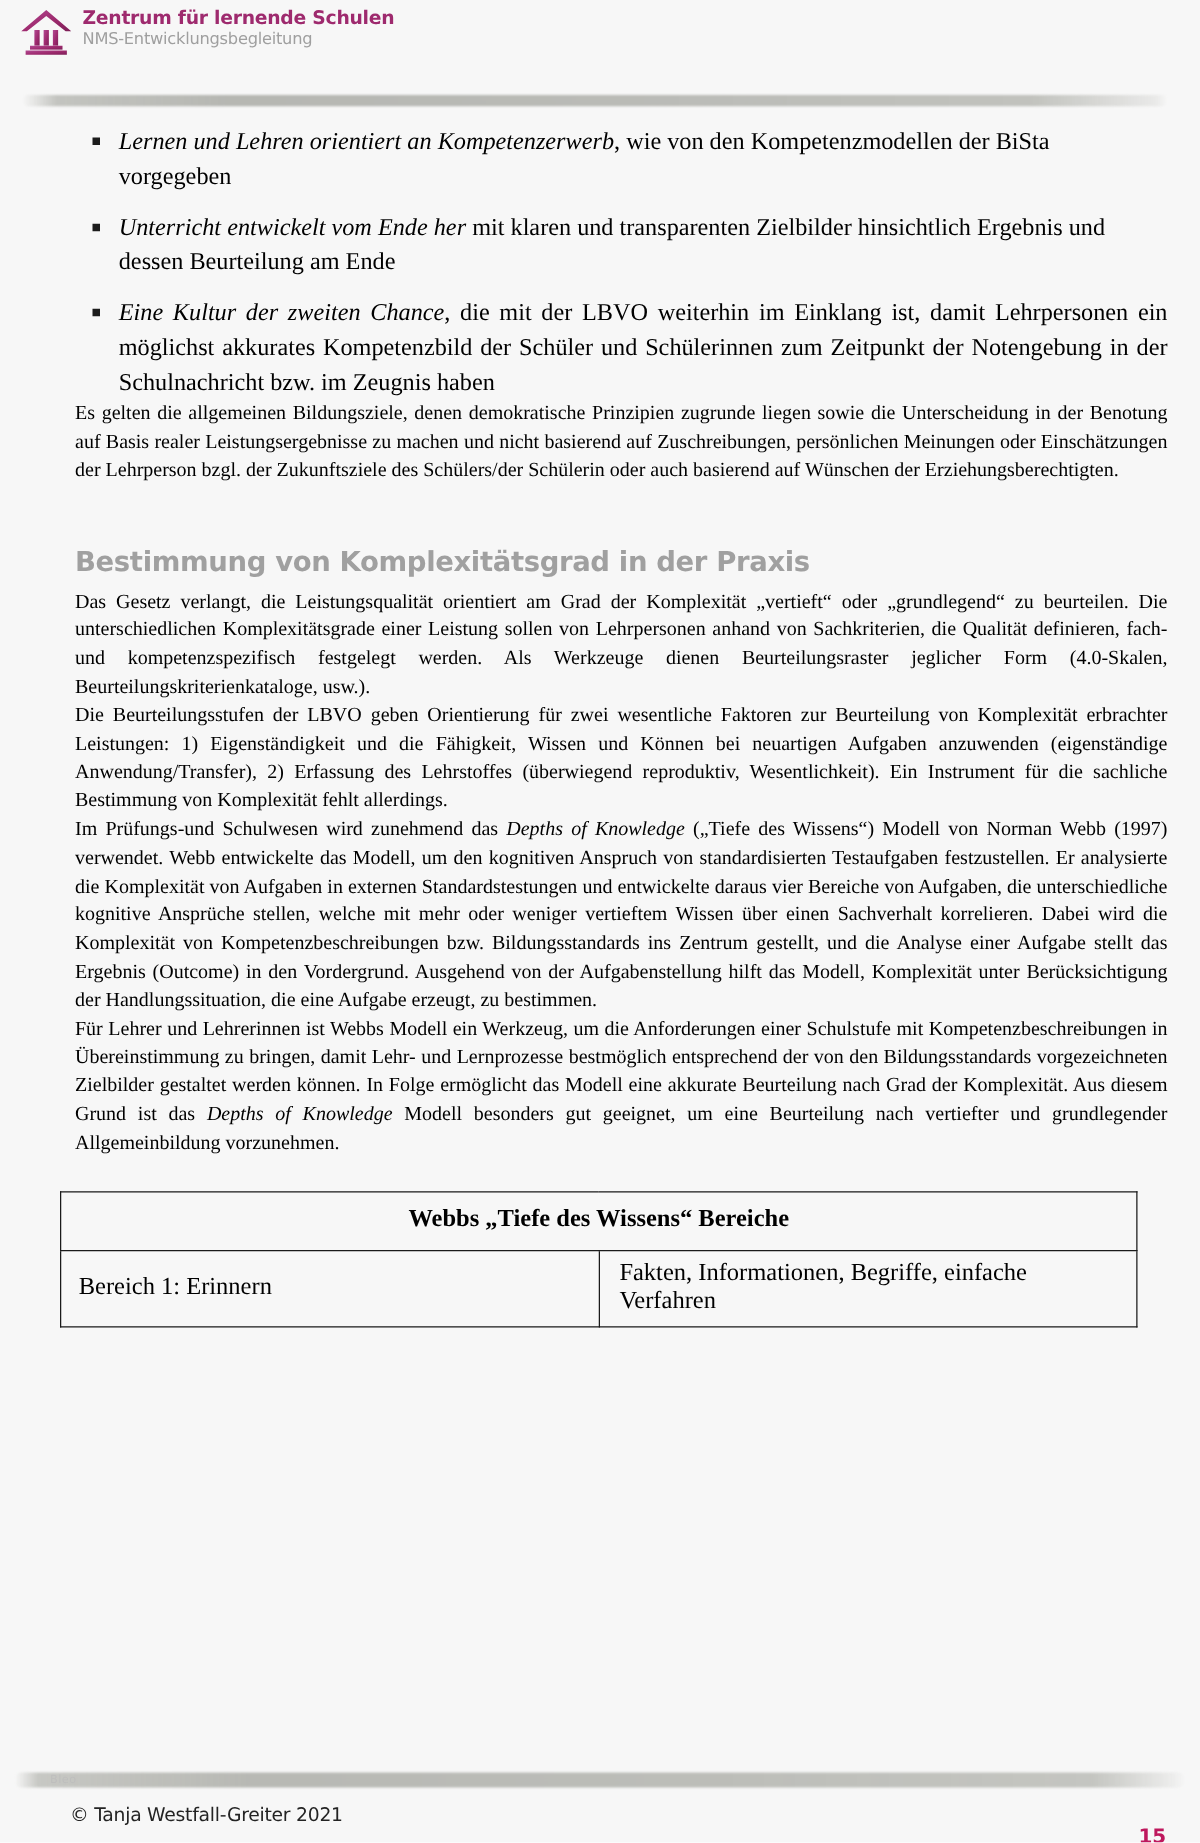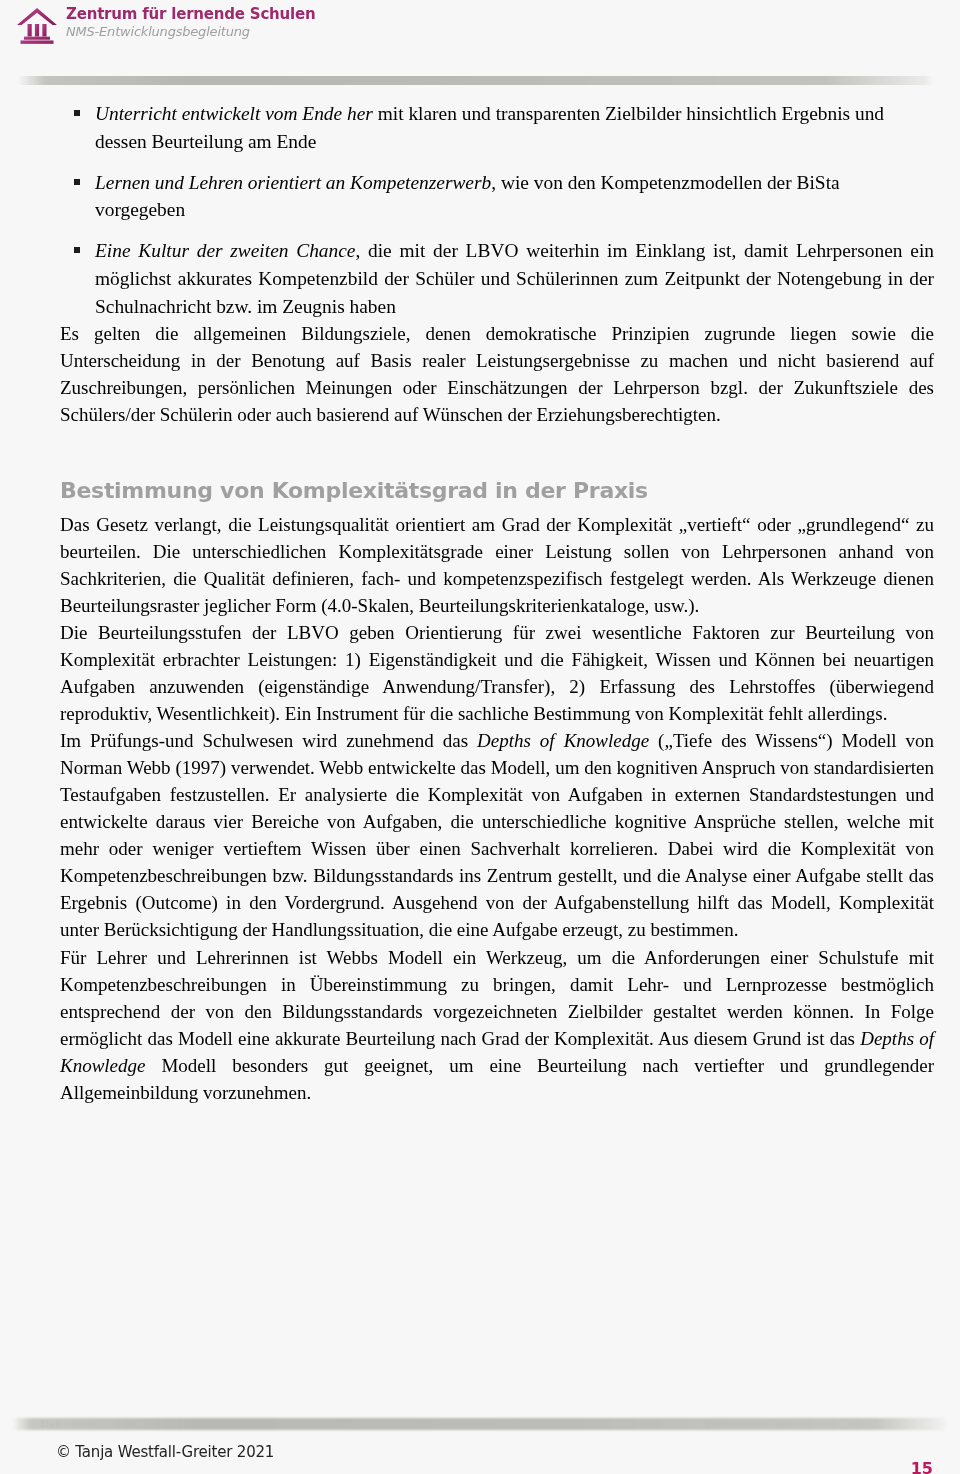--- a/index.html
+++ b/index.html
@@ -55,21 +55,20 @@
   }
   .logo-sub {
     font-family: "DejaVu Sans", "Liberation Sans", sans-serif;
     font-size: 13px;
     font-weight: normal;
     color: #9f9f9f;
     letter-spacing: -0.2px;
     line-height: 1.25;
     margin-top: 1px;
     white-space: nowrap;
-    font-style: italic;
   }
   .header-title {
     position: absolute;
     right: 26px;
     top: 34px;
     font-family: "DejaVu Sans", "Liberation Sans", sans-serif;
     font-size: 15.5px;
     color: #2b2b2b;
     letter-spacing: -0.25px;
     white-space: nowrap;
@@ -148,21 +147,21 @@
     width: 6px;
     height: 6px;
     background: #1c1c1c;
   }
   .bullets li.justify { text-align: justify; }
   .bullets em { font-style: italic; }
 
   p.body {
     margin: 0;
     padding: 0 26px 0 60px;
-    font-size: 19px;
+    font-size: 16px;
     line-height: 1.425;
     text-align: justify;
     text-justify: inter-word;
     hyphens: none;
   }
   p.body em { font-style: italic; }
 
   .p-intro  { margin-top: 20px; }
   .section-h {
     margin: 49px 0 8px 0;
@@ -270,44 +269,57 @@
 
   </div>
 
   <div class="rule-top"></div>
 
   <div class="content">
 
     <ul class="bullets">
       <li>
         <span class="sq"></span>
-        <em>Unterricht entwickelt vom Ende her</em><span> mit klaren und transparenten Zielbilder hinsichtlich Ergebnis und dessen Beurteilung am Ende</span>
+        <em>Lernen und Lehren orientiert an Kompetenzerwerb</em><span>, wie von den Kompetenzmodellen der BiSta vorgegeben</span>
       </li>
       <li>
         <span class="sq"></span>
-        <em>Lernen und Lehren orientiert an Kompetenzerwerb</em><span>, wie von den Kompetenzmodellen der BiSta vorgegeben</span>
+        <em>Unterricht entwickelt vom Ende her</em><span> mit klaren und transparenten Zielbilder hinsichtlich Ergebnis und dessen Beurteilung am Ende</span>
       </li>
       <li class="justify">
         <span class="sq"></span>
         <em>Eine Kultur der zweiten Chance</em><span>, die mit der LBVO weiterhin im Einklang ist, damit Lehrpersonen ein möglichst akkurates Kompetenzbild der Schüler und Schülerinnen zum Zeitpunkt der Notengebung in der Schulnachricht bzw. im Zeugnis haben</span>
       </li>
     </ul>
 
     <p class="body p-intro">Es gelten die allgemeinen Bildungsziele, denen demokratische Prinzipien zugrunde liegen sowie die Unterscheidung in der Benotung auf Basis realer Leistungsergebnisse zu machen und nicht basierend auf Zuschreibungen, persönlichen Meinungen oder Einschätzungen der Lehrperson bzgl. der Zukunftsziele des Schülers/der Schülerin oder auch basierend auf Wünschen der Erziehungsberechtigten.</p>
 
     <div class="section-h">Bestimmung von Komplexitätsgrad in der Praxis</div>
 
     <p class="body">Das Gesetz verlangt, die Leistungsqualität orientiert am Grad der Komplexität „vertieft“ oder „grundlegend“ zu beurteilen. Die unterschiedlichen Komplexitätsgrade einer Leistung sollen von Lehrpersonen anhand von Sachkriterien, die Qualität definieren, fach- und kompetenzspezifisch festgelegt werden. Als Werkzeuge dienen Beurteilungsraster jeglicher Form (4.0-Skalen, Beurteilungskriterienkataloge, usw.).</p>
 
     <p class="body p-gap">Die Beurteilungsstufen der LBVO geben Orientierung für zwei wesentliche Faktoren zur Beurteilung von Komplexität erbrachter Leistungen: 1) Eigenständigkeit und die Fähigkeit, Wissen und Können bei neuartigen Aufgaben anzuwenden (eigenständige Anwendung/Transfer), 2) Erfassung des Lehrstoffes (überwiegend reproduktiv, Wesentlichkeit). Ein Instrument für die sachliche Bestimmung von Komplexität fehlt allerdings.</p>
 
     <p class="body p-gap"><span>Im Prüfungs-und Schulwesen wird zunehmend das </span><em>Depths of Knowledge</em><span> („Tiefe des Wissens“) Modell von Norman Webb (1997) verwendet. Webb entwickelte das Modell, um den kognitiven Anspruch von standardisierten Testaufgaben festzustellen. Er analysierte die Komplexität von Aufgaben in externen Standardstestungen und entwickelte daraus vier Bereiche von Aufgaben, die unterschiedliche kognitive Ansprüche stellen, welche mit mehr oder weniger vertieftem Wissen über einen Sachverhalt korrelieren. Dabei wird die Komplexität von Kompetenzbeschreibungen bzw. Bildungsstandards ins Zentrum gestellt, und die Analyse einer Aufgabe stellt das Ergebnis (Outcome) in den Vordergrund. Ausgehend von der Aufgabenstellung hilft das Modell, Komplexität unter Berücksichtigung der Handlungssituation, die eine Aufgabe erzeugt, zu bestimmen.</span></p>
 
     <p class="body p-gap"><span>Für Lehrer und Lehrerinnen ist Webbs Modell ein Werkzeug, um die Anforderungen einer Schulstufe mit Kompetenzbeschreibungen in Übereinstimmung zu bringen, damit Lehr- und Lernprozesse bestmöglich entsprechend der von den Bildungsstandards vorgezeichneten Zielbilder gestaltet werden können. In Folge ermöglicht das Modell eine akkurate Beurteilung nach Grad der Komplexität. Aus diesem Grund ist das </span><em>Depths of Knowledge</em><span> Modell besonders gut geeignet, um eine Beurteilung nach vertiefter und grundlegender Allgemeinbildung vorzunehmen.</span></p>
 
+    <table class="dok-table">
+      <thead>
+        <tr>
+          <th class="caption" colspan="2">Webbs „Tiefe des Wissens“ Bereiche</th>
+        </tr>
+      </thead>
+      <tbody>
+        <tr>
+          <td class="col-a">Bereich 1: Erinnern</td>
+          <td class="col-b">Fakten, Informationen, Begriffe, einfache Verfahren</td>
+        </tr>
+      </tbody>
+    </table>
 
   </div>
 
   <div class="rule-bottom"></div>
   <div class="rule-watermark">Bleo</div>
 
   <div class="footer">
     <div class="footer-left">© Tanja Westfall-Greiter 2021</div>
     <div class="footer-right">15</div>
   </div>

